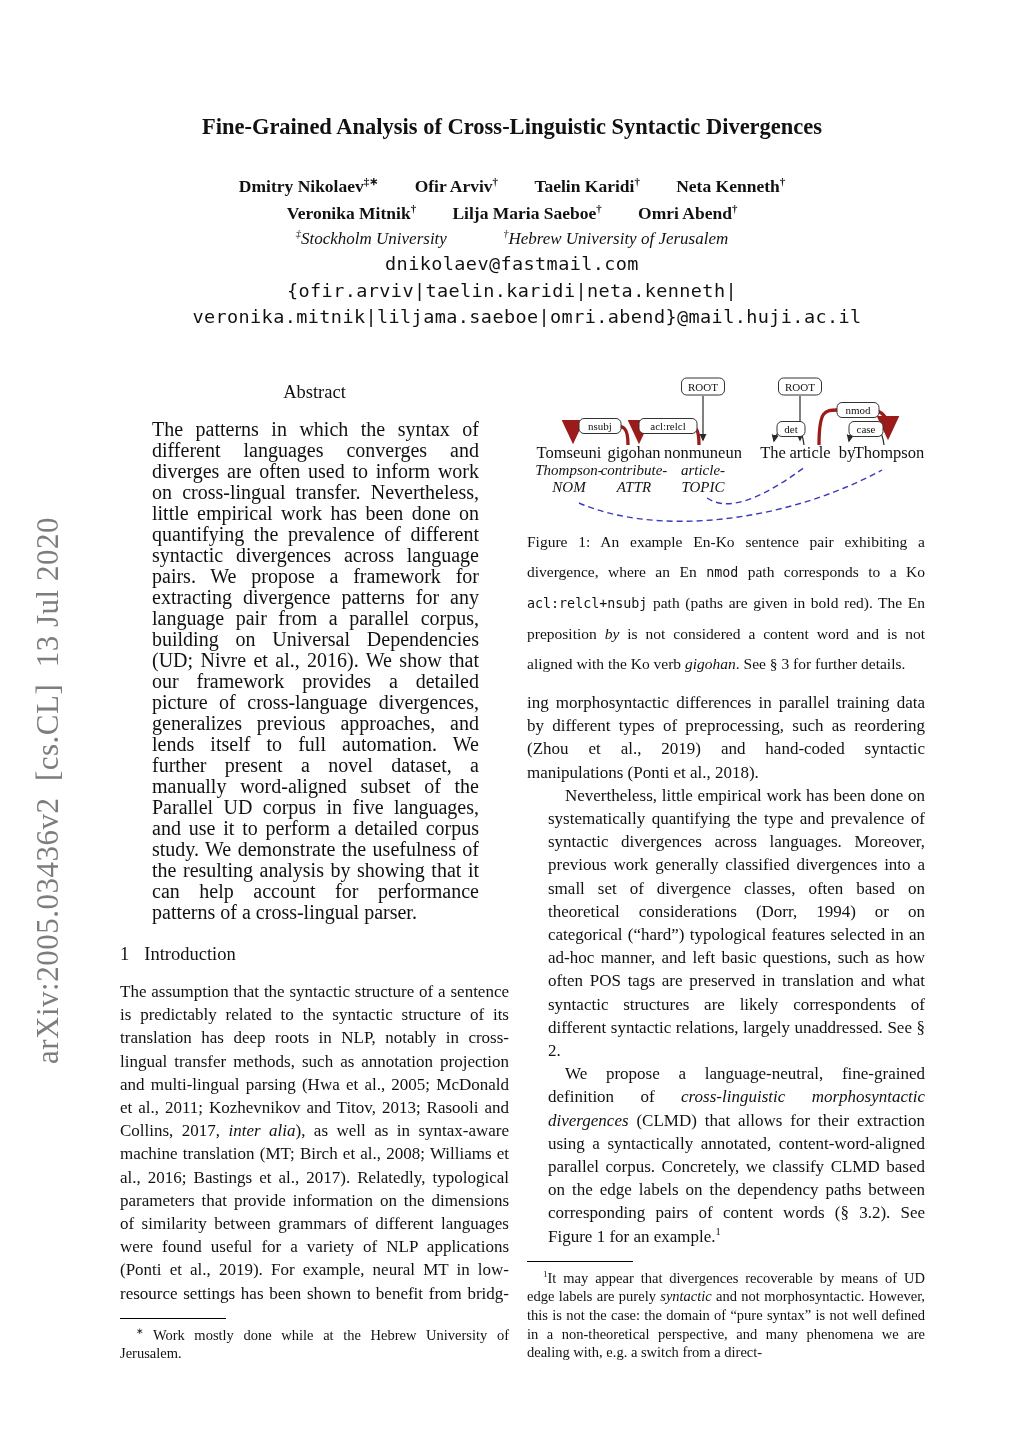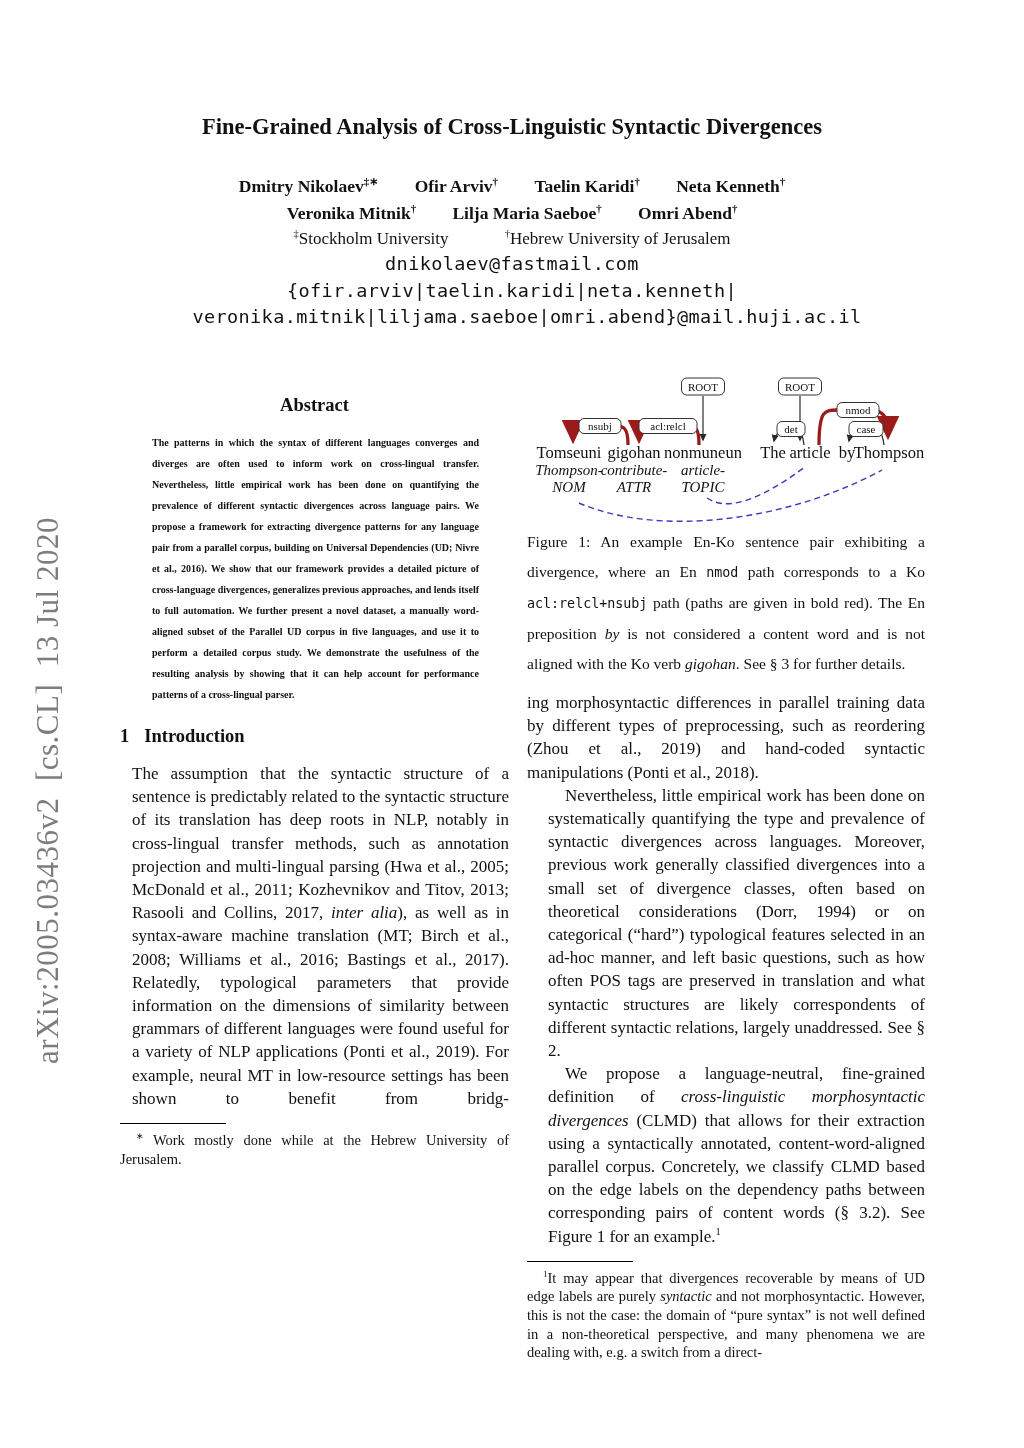--- a/index.html
+++ b/index.html
@@ -6,35 +6,35 @@
   .page{position:relative;width:1024px;height:1448px;background:#ffffff;margin:0 auto;
         font-family:"Liberation Serif",serif;color:#111;overflow:hidden;}
   .watermark{position:absolute;left:30px;top:1064px;transform:rotate(-90deg);transform-origin:0 0;
         white-space:pre;font-size:31px;letter-spacing:0.5px;color:#7d7d7d;}
   .title{position:absolute;top:114px;left:0;width:100%;text-align:center;
         font-size:22.5px;font-weight:bold;}
   .authors-line{position:absolute;left:0;width:100%;text-align:center;font-size:17.5px;font-weight:bold;}
   .al1{top:176px;} .al2{top:203px;}
   .author{display:inline-block;margin:0 16px;}
   .affil-line{position:absolute;top:229px;left:0;width:100%;text-align:center;font-size:17px;}
-  .affil-item{display:inline-block;margin:0 26px;}
+  .affil-item{display:inline-block;margin:0 26px;font-style:italic;}
   .email-line{position:absolute;left:0;width:100%;text-align:center;
         font-family:"DejaVu Sans Mono","Liberation Mono",monospace;font-size:18.5px;letter-spacing:0.4px;}
   .em1{top:253px;} .em2{top:280px;} .em3{top:306px;padding-left:15px;}
   sup{font-size:0.62em;vertical-align:super;line-height:0;}
   .col{position:absolute;text-align:justify;}
   .col-left{left:120px;top:376px;width:389px;}
   .col-right{left:527px;top:372px;width:398px;}
-  .abstract-h{text-align:center;font-size:18.5px;font-weight:bold;margin:19px 0 16px 0;}
-  .abstract-body{font-size:10px;line-height:21px;margin:0 30px 0 32px;text-align:justify;font-weight:bold;}
-  .section-h{font-size:18.5px;font-weight:bold;margin:21px 0 15px 0;text-align:left;}
+  .abstract-h{text-align:center;font-size:18.5px;font-weight:normal;margin:6px 0 16px 0;}
+  .abstract-body{font-size:20px;line-height:21px;margin:0 30px 0 32px;text-align:justify;}
+  .section-h{font-size:18.5px;font-weight:normal;margin:21px 0 15px 0;text-align:left;}
   .section-h .secnum{margin-right:15px;}
   p.body{font-size:17px;line-height:23.2px;margin:0;}
   p.indent{text-indent:17px;margin-left:21px;}
-  p.cut{text-align-last:justify;margin-left:12px;}
+  p.cut{text-align-last:justify;}
   .fnrule{width:106px;border:none;border-top:1.4px solid #000;margin:13px 0 7px 0;}
   .footnote{font-size:14.5px;line-height:18.6px;text-indent:16px;text-align:justify;}
   .figure-wrap{width:400px;height:150px;}
   .figcaption{font-size:15.5px;line-height:30px;margin:5px 0 12px 0;text-align:justify;}
   .seg-i{font-style:italic;}
   .seg-m{font-family:"DejaVu Sans Mono","Liberation Mono",monospace;font-size:0.86em;}
   svg text{font-family:"Liberation Serif",serif;fill:#111;}
   .w{font-size:16.5px;}
   .gloss{font-size:15px;font-style:italic;}
   .lbl{font-size:11px;}

